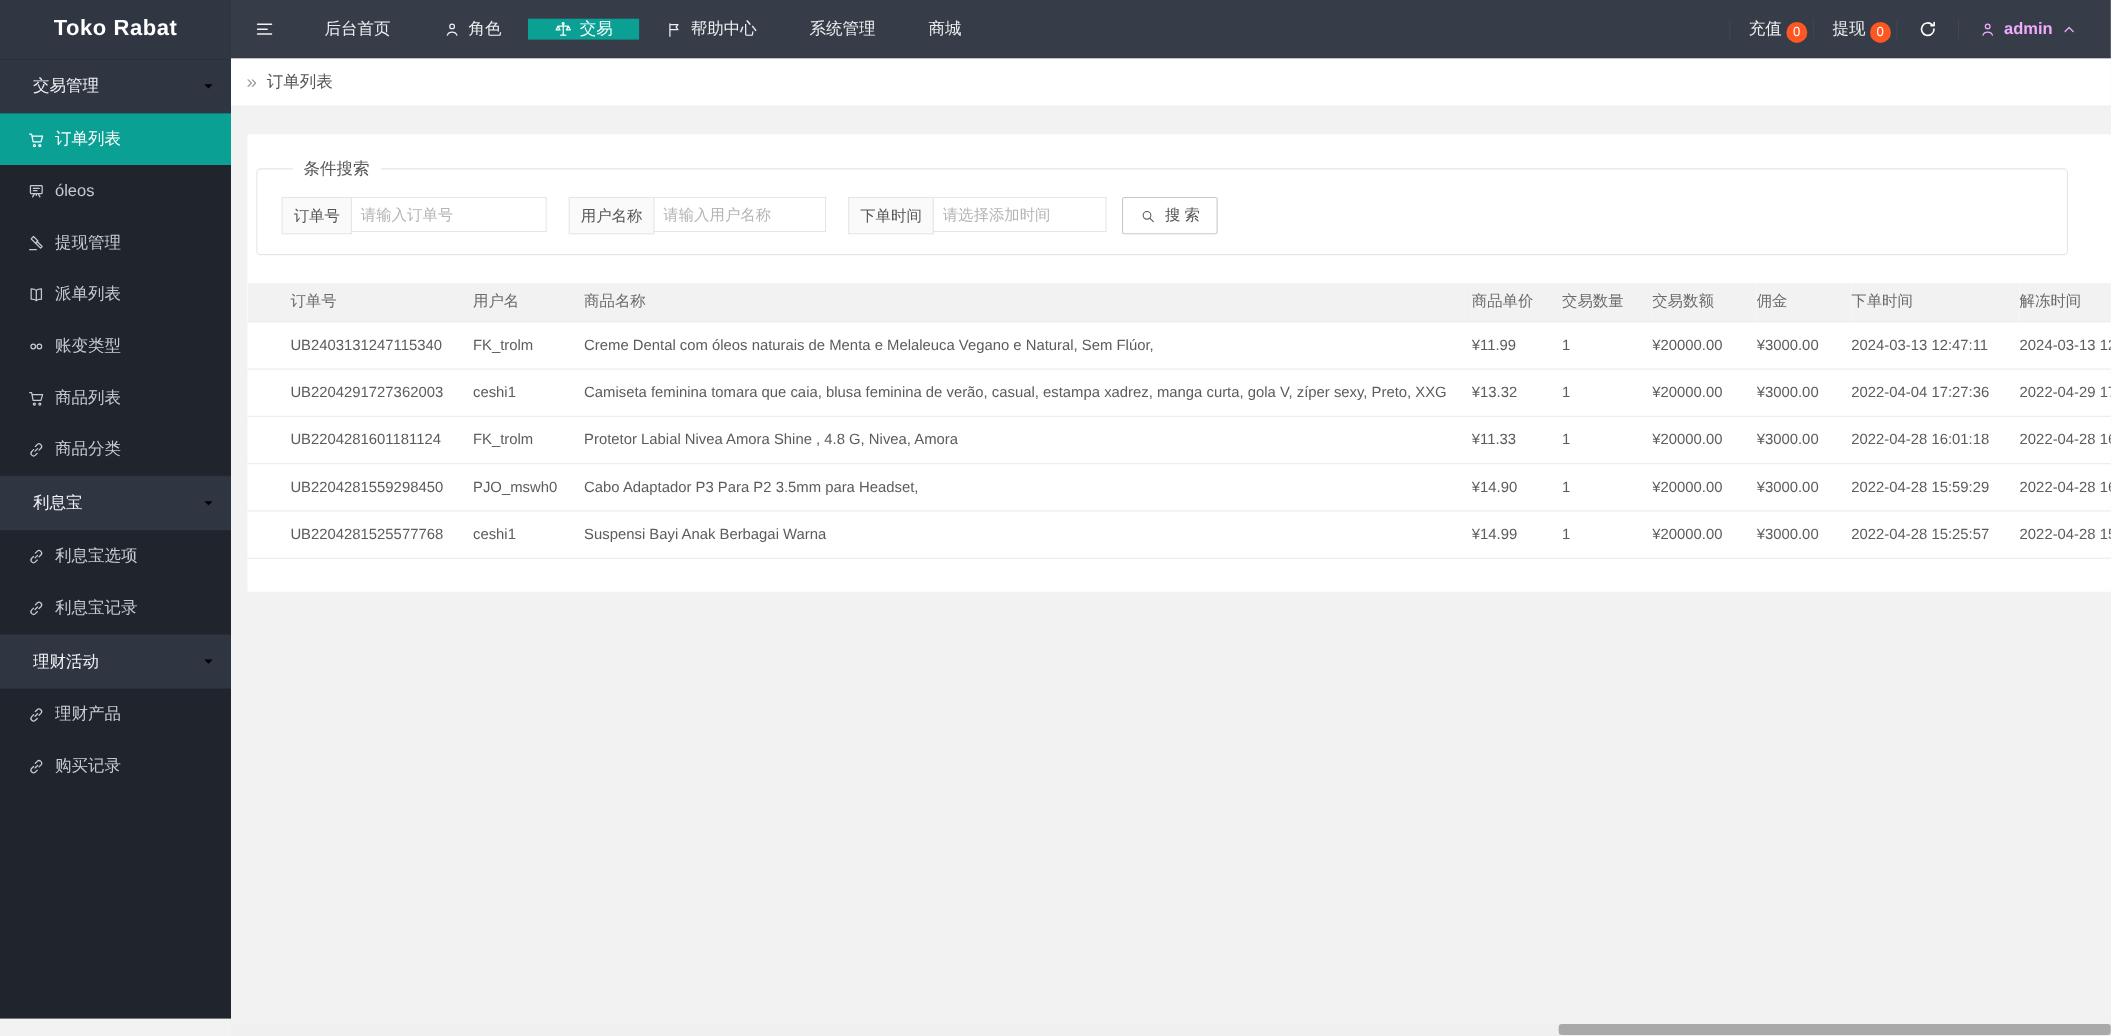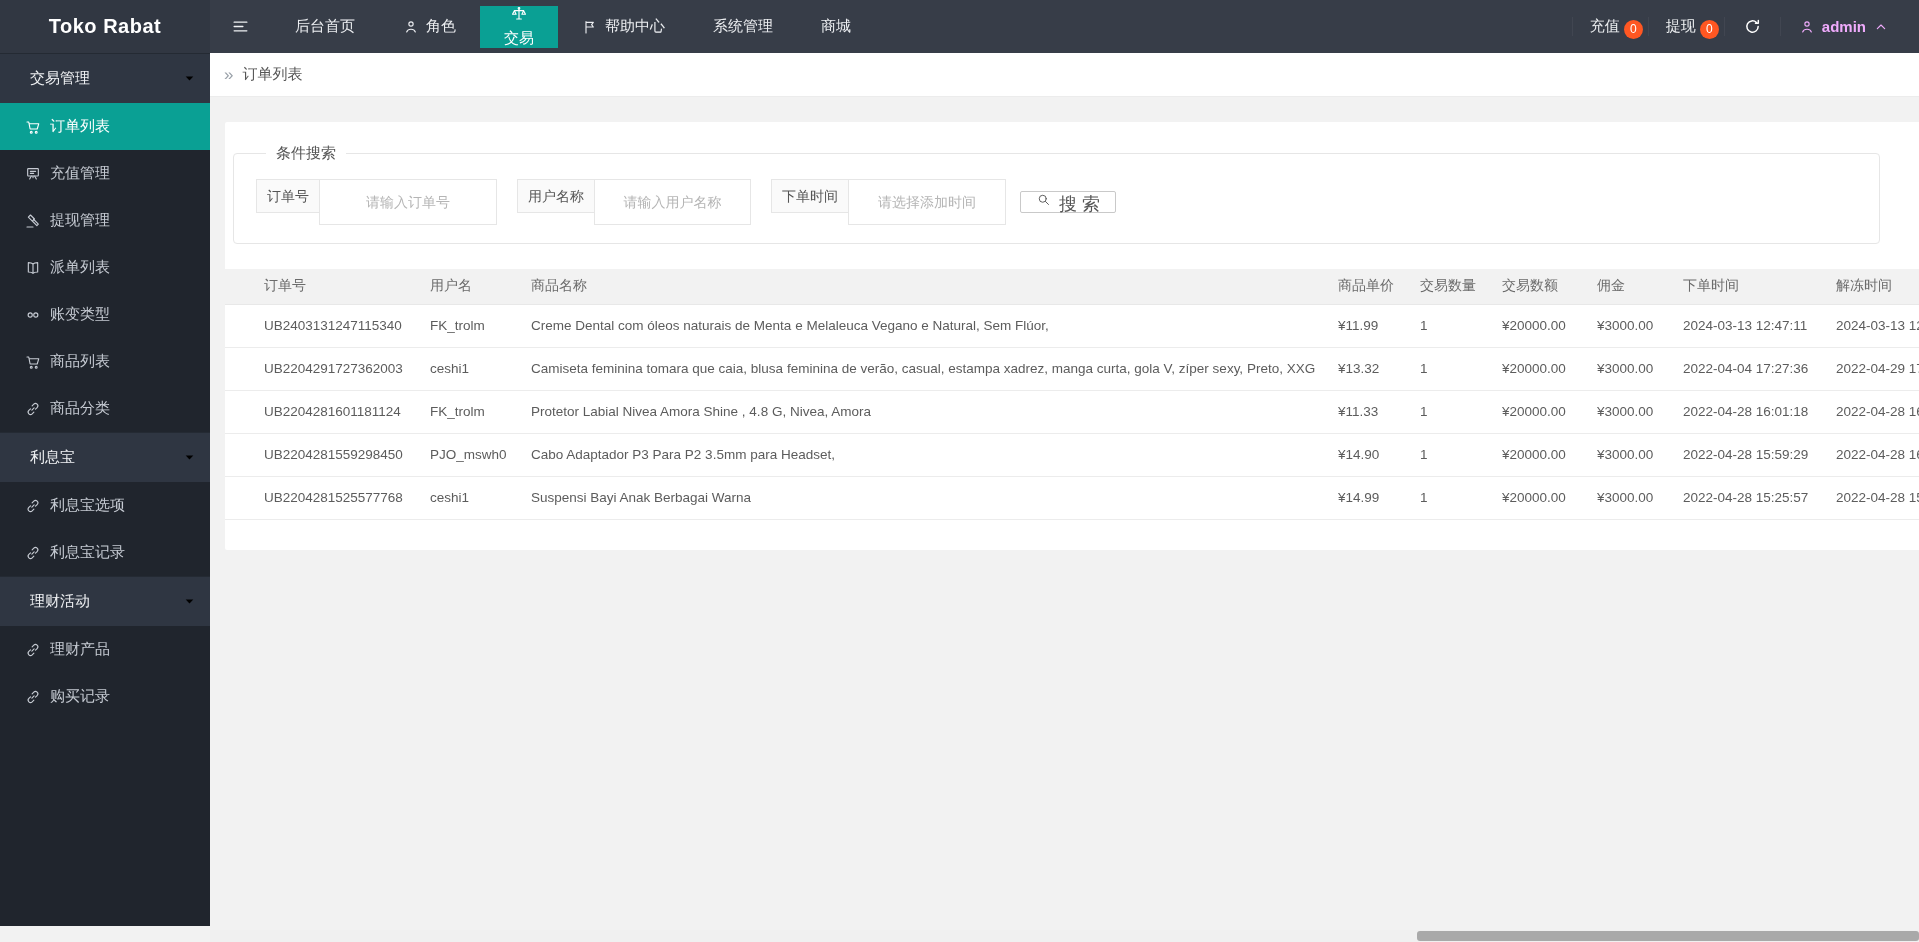--- a/index.html
+++ b/index.html
@@ -5,21 +5,21 @@
   * { margin:0; padding:0; box-sizing:border-box; }
   html,body { width:1919px; height:942px; overflow:hidden; }
   body { font-family:"Liberation Sans","DejaVu Sans",sans-serif; background:#f2f2f2; position:relative; }
 
   
   .topbar { position:absolute; left:0; top:0; right:0; height:53px; background:#373d48; display:flex; align-items:center; z-index:10; }
   .logo { width:210px; background:#313742; color:#fff; font-size:20px; font-weight:700; line-height:53px; text-align:center; letter-spacing:.5px; flex:none; }
   .menu-toggle { display:flex; align-items:center; padding:0 21px; color:#f0f2f4; cursor:pointer; }
   .nav { display:flex; align-items:stretch; }
   .nav-item { display:flex; align-items:center; gap:7px; padding:0 24px; color:#eceef1; font-size:15px; cursor:pointer; white-space:nowrap; }
-  .nav-item.active { background:#0aa094; color:#fff;flex-direction:column; }
+  .nav-item.active { background:#0aa094; color:#fff; }
   .top-right { margin-left:auto; display:flex; align-items:stretch; padding-right:12px; }
   .action { position:relative; display:flex; align-items:center; padding:0 28px 0 17px; color:#eef0f2; font-size:15px; cursor:pointer; border-left:1px solid rgba(255,255,255,.05); white-space:nowrap; }
   .badge { position:absolute; top:3px; right:5px; min-width:19px; height:19px; border-radius:10px; background:#ff5722; color:#fff; font-size:12px; line-height:19px; text-align:center; padding:0 5px; }
   .refresh { display:flex; align-items:center; padding:0 19px; color:#fff; cursor:pointer; border-left:1px solid rgba(255,255,255,.05); }
   .user { display:flex; align-items:center; gap:7px; padding:0 18px; color:#f0abfc; font-size:15px; font-weight:700; cursor:pointer; border-left:1px solid rgba(255,255,255,.05); }
 
   
   .sidebar { position:absolute; left:0; top:53px; width:210px; bottom:16px; background:#20252d; z-index:9; }
   .side-group { height:50px; display:flex; align-items:center; padding:0 14px 0 30px; background:#2f3642; color:#f0f2f4; font-size:15px; cursor:pointer; border-top:1px solid rgba(0,0,0,.22); }
   .side-group .chev { margin-left:auto; color:#9ba2ac; display:flex; }
@@ -37,26 +37,26 @@
   .main { position:absolute; left:210px; top:53px; right:0; bottom:0; background:#f2f2f2; overflow:hidden; }
   .breadcrumb { height:44px; background:#fff; display:flex; align-items:center; gap:9px; padding-left:14px; font-size:15px; color:#555; border-bottom:1px solid #ececec; }
   .crumb-marker { color:#99a0a8; font-size:17px; }
 
   .card { margin:25px 0 0 15px; width:1820px; background:#fff; border-radius:2px; padding:22px 0 30px 0; }
   fieldset.search { margin-left:8px; width:1647px; border:1px solid #e6e6e6; border-radius:4px; padding:10px 0 18px 22px; }
   fieldset.search legend { margin-left:10px; padding:0 10px; font-size:15px; color:#555; }
   .fields { display:flex; align-items:center; margin-top:6px; }
   .fgroup { display:flex; margin-right:20px; }
   .flabel { height:34px; line-height:32px; border:1px solid #e6e6e6; background:#fafafa; padding:0 10px; font-size:14px; color:#555; white-space:nowrap; }
-  .finput { height:46px; border:1px solid #e6e6e6; margin-left:-1px; padding:0 22px; font-size:14px; color:#666; background:#fff; outline:none;text-align:center; }
+  .finput { height:32px; border:1px solid #e6e6e6; margin-left:-1px; padding:0 8px; font-size:14px; color:#666; background:#fff; outline:none; }
   .finput::placeholder { color:#b5b5b5; }
   .fgroup:nth-of-type(1) .finput { width:178px; }
   .fgroup:nth-of-type(2) .finput { width:157px; }
   .fgroup:nth-of-type(3) .finput { width:158px; }
-  .search-btn { height:22px; display:inline-flex; align-items:flex-start; gap:8px; padding:0 15px; border:1px solid #c9c9c9; border-radius:2px; background:#fff; font-size:18px; color:#555; cursor:pointer; margin-left:-6px; }
+  .search-btn { height:34px; display:inline-flex; align-items:center; gap:8px; padding:0 15px; border:1px solid #c9c9c9; border-radius:2px; background:#fff; font-size:14px; color:#555; cursor:pointer; margin-left:-6px; }
   .search-btn .icn svg { width:15px; height:15px; stroke-width:1.5; }
 
   .tablewrap { margin-top:25px; }
   table { border-collapse:collapse; table-layout:fixed; width:1820px; }
   th { height:35px; background:#f2f2f2; font-weight:400; font-size:14px; color:#6b6b6b; text-align:left; padding:0 8px 0 0; border-bottom:1px solid #e8e8e8; overflow:hidden; white-space:nowrap; }
   td { height:43px; font-size:13.5px; color:#5c5c5c; padding:0 8px 0 0; border-bottom:1px solid #ececec; overflow:hidden; white-space:nowrap; }
   th:first-child, td:first-child { padding-left:39px; }
 
   .hscroll { position:absolute; left:0; right:0; bottom:0; height:12px; background:#f0f0f0; z-index:11; }
   .hthumb { position:absolute; left:1207px; top:1px; width:502px; height:10px; background:#a9a9a9; border-radius:3px; cursor:pointer; }
@@ -164,21 +164,21 @@
       </span>
       <span>订单列表</span>
     </div>
     <div class="side-item">
       <span class="icn">
         <svg viewBox="0 0 24 24">
           <rect x="4" y="4" width="16" height="11" rx="1"></rect>
           <path d="M8 8h8M8 11h5M9.5 15l-2.5 4.5M14.5 15l2.5 4.5M12 15v2.5"></path>
         </svg>
       </span>
-      <span>充值管理</span>
+      <span>óleos</span>
     </div>
     <div class="side-item">
       <span class="icn">
         <svg viewBox="0 0 24 24">
           <path d="M8.2 3l6 6-3.2 3.2-6-6zM12.8 9.4L20 16.6l-2.2 2.2-7.2-7.2M3 21h9"></path>
         </svg>
       </span>
       <span>提现管理</span>
     </div>
     <div class="side-item">

